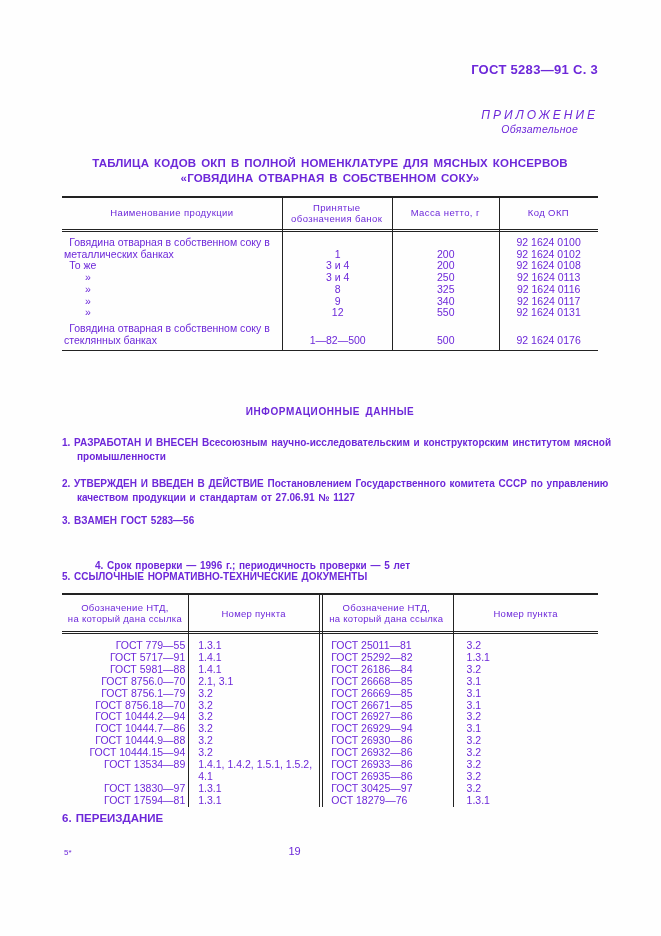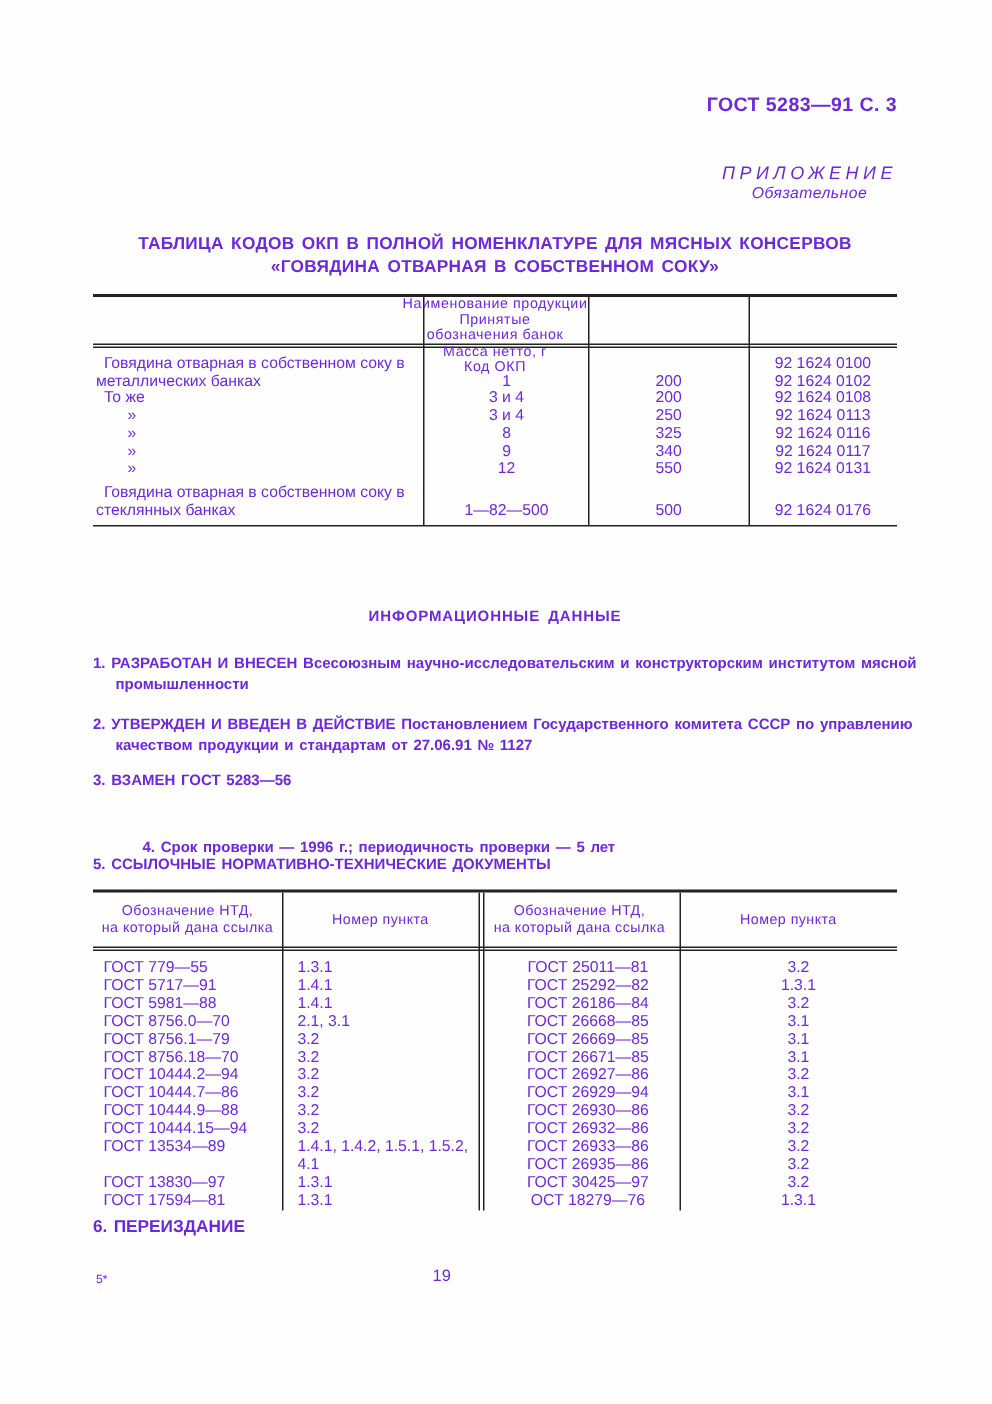--- a/index.html
+++ b/index.html
@@ -12,21 +12,21 @@
   .annex{position:absolute;top:108px;right:63px;text-align:center;font-style:italic;}
   .annex-title{font-size:12px;letter-spacing:3px;}
   .annex-sub{font-size:10.5px;margin-top:1px;letter-spacing:.3px;}
   
   .tbl-title{position:absolute;top:156px;left:62px;width:536px;text-align:center;
     font-weight:bold;font-size:11.5px;line-height:14.5px;word-spacing:1.5px;letter-spacing:.2px;}
   
   .t1{position:absolute;top:196px;left:62px;width:536px;
     border-top:2px solid #222;border-bottom:1.5px solid #222;}
   .t1-head{display:flex;align-items:center;height:31px;border-bottom:3px double #222;
-    font-size:9.5px;line-height:10.5px;text-align:center;letter-spacing:.4px;white-space:pre-line;flex-direction:column;}
+    font-size:9.5px;line-height:10.5px;text-align:center;letter-spacing:.4px;white-space:pre-line;}
   .t1 .h1{width:41%;}.t1 .h2{width:20.5%;}.t1 .h3{width:20%;}.t1 .h4{width:18.5%;}
   .t1-body{padding:5px 0 4px;font-size:10.5px;line-height:11.7px;}
   .t1-row{display:flex;}
   .t1-row .c1{width:41%;padding-left:2px;}
   .t1-row .c2{width:20.5%;text-align:center;}
   .t1-row .c3{width:20%;text-align:center;}
   .t1-row .c4{width:18.5%;text-align:center;}
   .t1-body .t1-row:nth-of-type(8){margin-top:4px;}
   .vl{position:absolute;top:0;bottom:0;width:1px;background:#222;}
   .t1 .vl1{left:41%;}.t1 .vl2{left:61.5%;}.t1 .vl3{left:81.5%;}
@@ -36,23 +36,23 @@
   .info-item{position:absolute;left:62px;width:545px;font-weight:bold;font-size:10px;
     line-height:14px;padding-left:15px;text-indent:-15px;word-spacing:1px;}
   .ii1{top:436px;}.ii2{top:477px;}.ii3{top:514px;}.ii4{top:559px;margin-left:33px;}.ii5{top:570px;}
   
   .t2{position:absolute;top:593px;left:62px;width:536px;height:212px;border-top:2px solid #222;}
   .t2-head{display:flex;align-items:center;height:36px;border-bottom:3px double #222;
     font-size:9.5px;line-height:11px;text-align:center;white-space:pre-line;letter-spacing:.3px;}
   .t2 .h1{width:23.5%;}.t2 .h2{width:24.5%;}.t2 .h3{width:25%;}.t2 .h4{width:27%;}
   .t2-body{display:flex;font-size:10.5px;line-height:11.9px;padding-top:6px;}
   .t2-half.left{width:48%;}
-  .t2-half.right{width:52%;text-align:center;}
+  .t2-half.right{width:52%;}
   .t2-row{display:flex;}
-  .t2-half.left  .c-std{width:49%;padding-left:7px;}
+  .t2-half.left  .c-std{width:49%;padding-left:7px;text-align:right;}
   .t2-half.left  .c-cl {width:51%;padding-left:13px;}
   .t2-half.right .c-std{width:48%;padding-left:12px;}
   .t2-half.right .c-cl {width:52%;padding-left:14px;}
   .t2 .vl1{left:23.5%;}
   .t2 .vl3{left:73%;}
   .t2 .vl-double{position:absolute;top:0;bottom:0;left:48%;width:2px;
     border-left:1px solid #222;border-right:1px solid #222;}
   
   .reissue{position:absolute;top:812px;left:62px;font-weight:bold;font-size:11.5px;word-spacing:1px;}
   .sig-mark{position:absolute;top:848px;left:64px;font-size:8px;}

